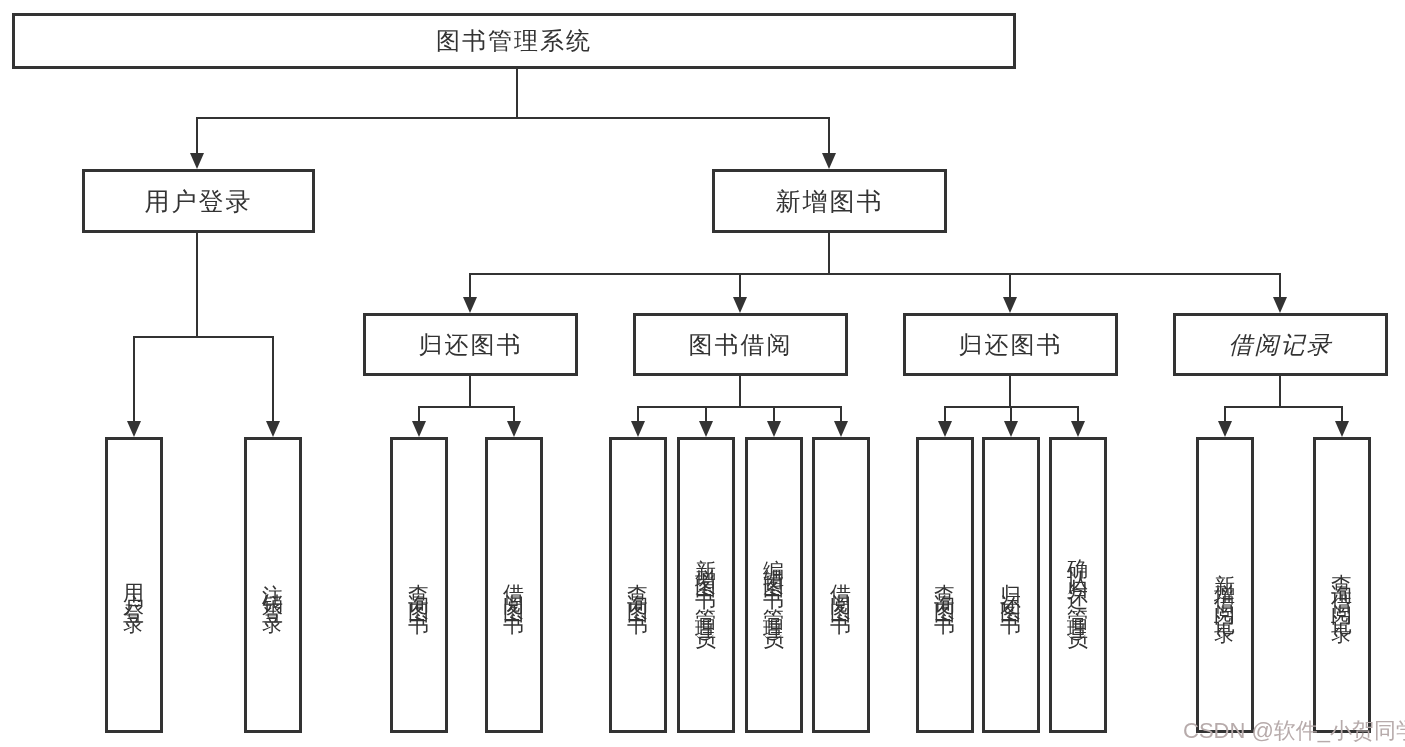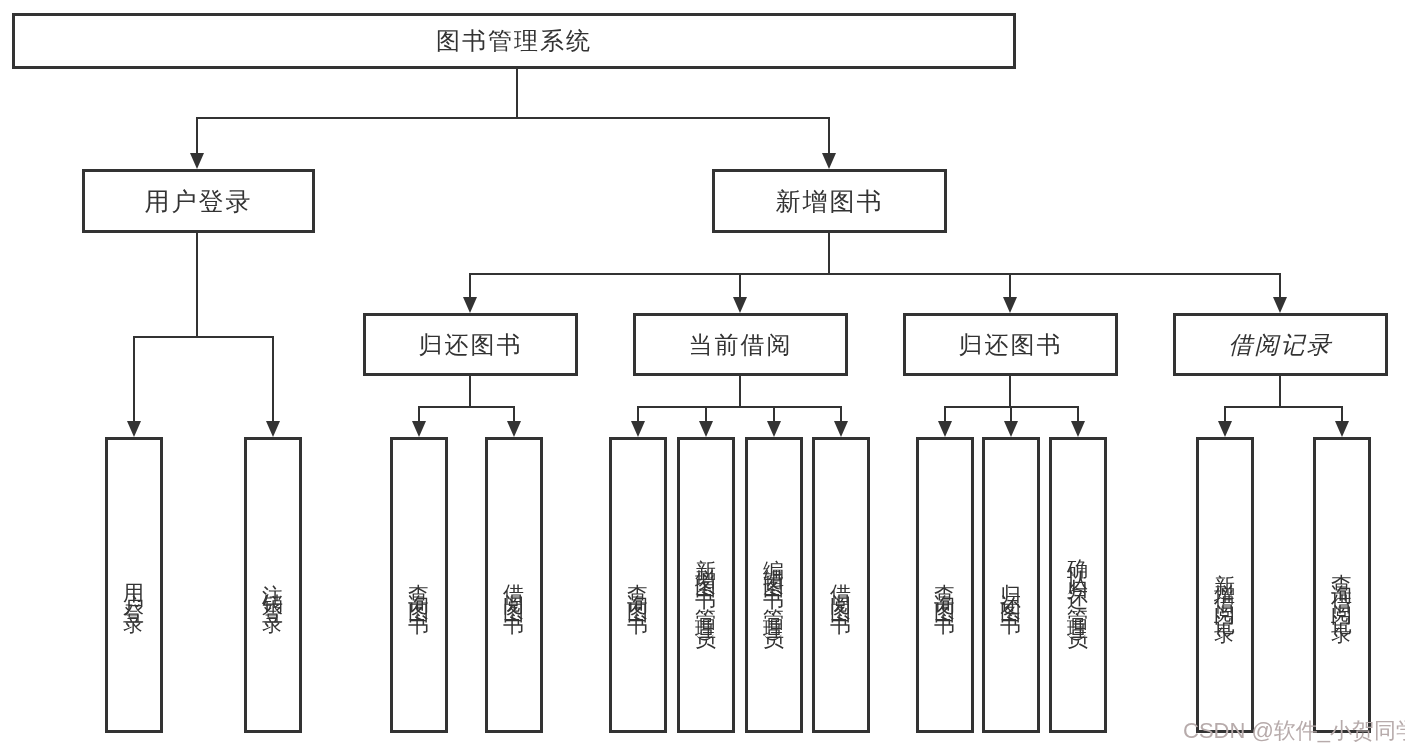--- a/index.html
+++ b/index.html
@@ -57,21 +57,21 @@
 <body>
 
 <div id="stage">
 
   <div class="box hnode root">图书管理系统</div>
 
   <div class="box hnode l2a">用户登录</div>
   <div class="box hnode l2b">新增图书</div>
 
   <div class="box hnode l3" style="left:363px;">归还图书</div>
-  <div class="box hnode l3" style="left:633px;">当前借阅</div>
+  <div class="box hnode l3" style="left:633px;">图书借阅</div>
   <div class="box hnode l3" style="left:903px;">归还图书</div>
   <div class="box hnode l3" style="left:1173px;font-style:italic;">借阅记录</div>
 
   <div class="box leaf" style="left:105px;">用户登录</div>
   <div class="box leaf" style="left:244px;">注销登录</div>
   <div class="box leaf" style="left:390px;">查询图书</div>
   <div class="box leaf" style="left:485px;">借阅图书</div>
   <div class="box leaf" style="left:609px;">查询图书</div>
   <div class="box leaf" style="left:677px;">新增图书（管理员）</div>
   <div class="box leaf" style="left:745px;">编辑图书（管理员）</div>

